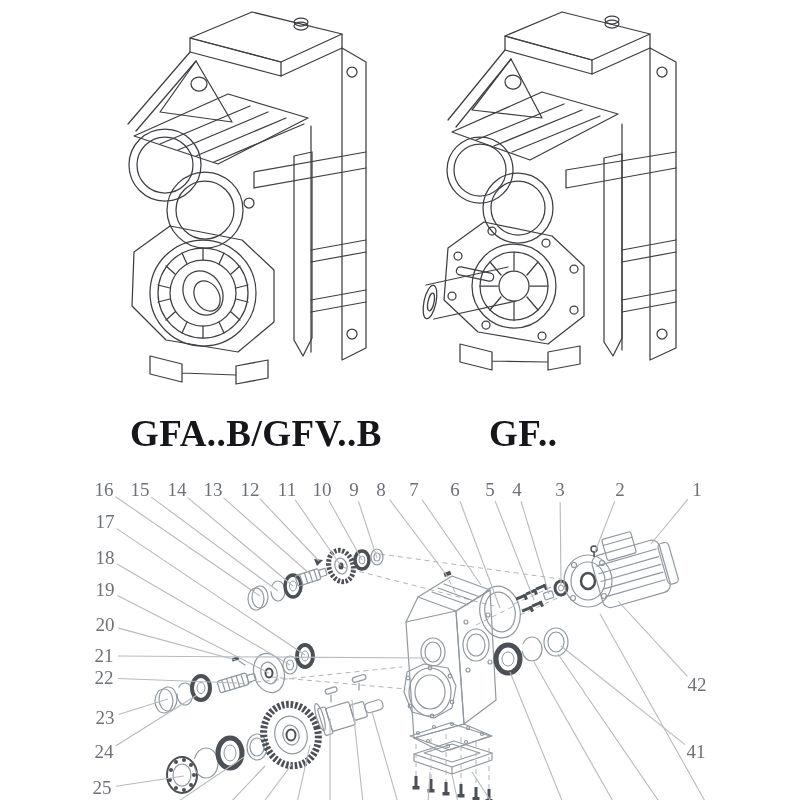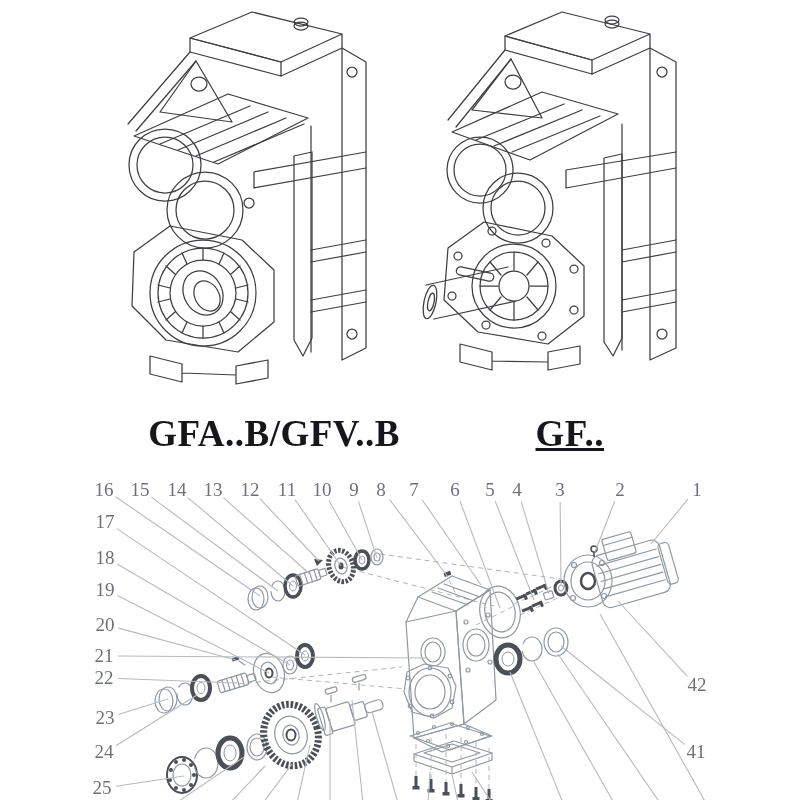--- a/index.html
+++ b/index.html
@@ -1,20 +1,20 @@
 <!DOCTYPE html>
 <html><head>
 <meta charset="utf-8">
 <style>
   html,body{margin:0;padding:0;background:#ffffff;}
   .page{position:relative;width:800px;height:800px;background:#ffffff;overflow:hidden;
         font-family:"Liberation Serif",serif;}
   .layer{position:absolute;left:0;top:0;}
   .model-label{position:absolute;font-weight:bold;font-size:37px;color:#16171a;
-               text-align:right;letter-spacing:0.5px;white-space:nowrap;}
+               text-align:left;letter-spacing:0.5px;white-space:nowrap;}
   .callout-num{font-family:"Liberation Serif",serif;font-size:19px;fill:#6d717a;}
   svg{display:block;}
   .ln{stroke:#3d3f44;stroke-width:1.25;fill:none;stroke-linejoin:round;stroke-linecap:round;}
   .lt{stroke:#9099a1;stroke-width:1.2;fill:none;stroke-linejoin:round;stroke-linecap:round;}
   .dk{stroke:#4b4f56;fill:none;}
   .fil{fill:#4b4f56;stroke:none;}
   .dash{stroke:#b0b5bb;stroke-width:1;fill:none;stroke-dasharray:5 4;}
 </style>
 </head>
 <body>
@@ -113,21 +113,21 @@
 
       <path class="ln" d="M508,267 L426,285 M516,301 L434,319"></path>
       <ellipse class="ln" cx="430" cy="302" rx="6" ry="17" transform="rotate(12 430 302)"></ellipse>
       <ellipse class="ln" cx="431" cy="302" rx="3" ry="9" transform="rotate(12 431 302)"></ellipse>
       <rect class="ln" x="456" y="270" width="38" height="8" rx="4" transform="rotate(12 475 274)"></rect>
       <path class="ln" d="M460,344 L492,352 L492,370 L460,362 Z M548,352 L580,346 L580,364 L548,370 Z M492,361 L548,362"></path>
     </g>
   </svg>
 
   <div class="model-label" style="left:130px;top:412px;width:270px;">GFA..B/GFV..B</div>
-  <div class="model-label" style="left:489px;top:412px;width:115px;text-decoration:underline;">GF..</div>
+  <div class="model-label" style="left:489px;top:412px;width:115px;">GF..</div>
 
   <svg id="exploded-svg" class="layer" width="800" height="800" viewBox="0 0 800 800">
 
     <g>
       <path class="dash" d="M380,554 L560,579"></path>
       <path class="dash" d="M342,567 L494,606"></path>
       <path class="dash" d="M238,684 L402,667"></path>
       <path class="dash" d="M271,677 L406,689"></path>
       <path class="dash" d="M514,604 L556,585"></path>
       <path class="dash" d="M520,615 L562,596"></path>

